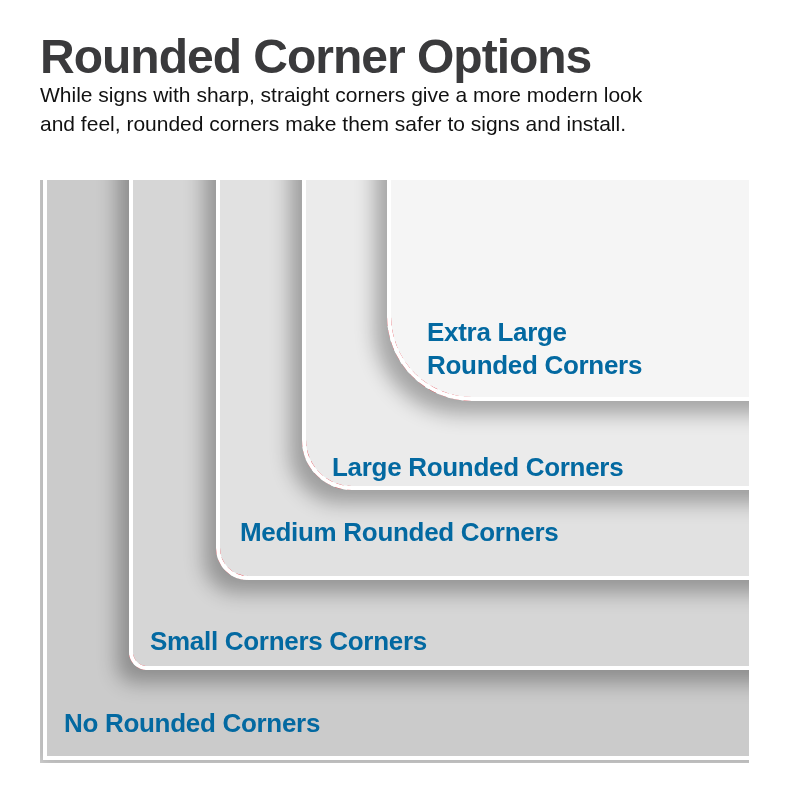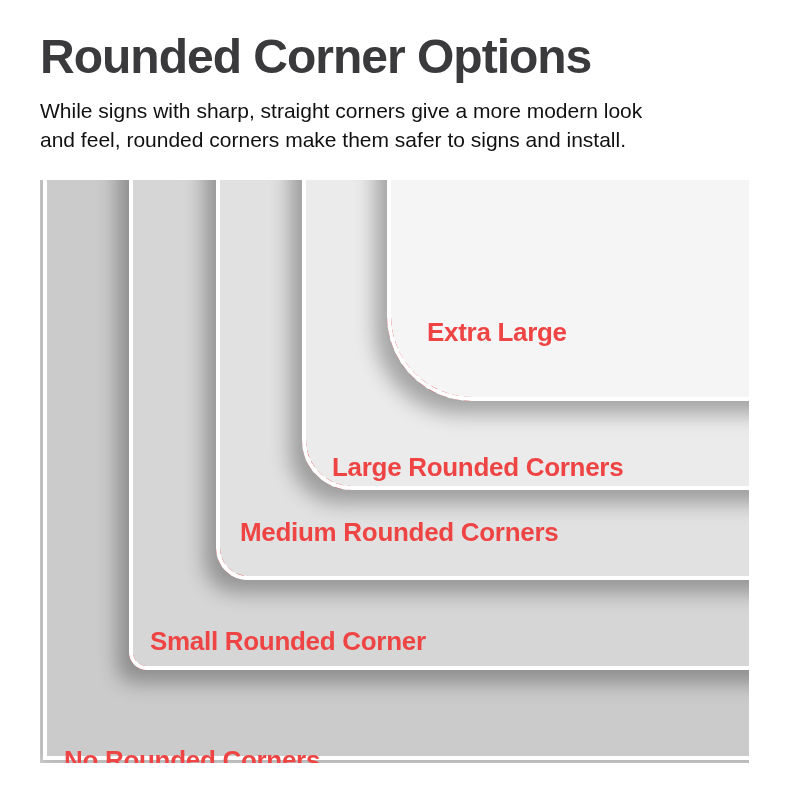--- a/index.html
+++ b/index.html
@@ -8,21 +8,21 @@
     background:#ffffff;
     font-family:"Liberation Sans","DejaVu Sans",sans-serif;
   }
   
   .title{
     position:absolute;left:40px;top:30px;
     font-size:48px;font-weight:bold;letter-spacing:-1px;
     color:#3a3a3c;line-height:54px;white-space:nowrap;
   }
   .subtitle{
-    position:absolute;left:40px;top:96px;
+    position:absolute;left:40px;top:80px;
     font-size:21px;color:#111111;line-height:29px;white-space:nowrap;
   }
   
   .figure{
     position:absolute;left:40px;top:180px;width:709px;height:583px;
     overflow:hidden;
   }
   .panel{
     position:absolute;top:-60px;right:-60px;
     box-sizing:border-box;
@@ -36,23 +36,23 @@
     border:4px solid #ffffff;border-radius:inherit;
   }
   .p0{left:3px;  height:640px;z-index:1;}
   .p1{left:89px; height:550px;z-index:2;}
   .p2{left:176px;height:460px;z-index:3;}
   .p3{left:262px;height:370px;z-index:4;}
   .p4{left:347px;height:281px;z-index:5;}
   .plabel{
     position:absolute;z-index:10;
     font-size:26px;font-weight:bold;letter-spacing:-0.3px;
-    color:#ef4444;line-height:30px;white-space:nowrap;
+    color:#0369a1;line-height:30px;white-space:nowrap;
   }
-  .l0{left:24px; top:565px;}
+  .l0{left:24px; top:528px;}
   .l1{left:110px;top:446px;}
   .l2{left:200px;top:337px;}
   .l3{left:292px;top:272px;}
   .l4{left:387px;top:136px;line-height:33px;}
   .l4 span{display:block;}
 </style>
 </head>
 <body>
 
 <div class="title">Rounded Corner Options</div>
@@ -64,20 +64,21 @@
 
 <div class="figure">
 
   <div class="panel p0" style="background: rgb(203, 203, 203); border-color: rgb(217, 18, 31); border-bottom-left-radius: 0px;"></div>
   <div class="panel p1" style="background: rgb(214, 214, 214); border-color: rgb(217, 18, 31); border-bottom-left-radius: 18px;"></div>
   <div class="panel p2" style="background: rgb(225, 225, 225); border-color: rgb(217, 18, 31); border-bottom-left-radius: 32px;"></div>
   <div class="panel p3" style="background: rgb(235, 235, 235); border-color: rgb(217, 18, 31); border-bottom-left-radius: 50px;"></div>
   <div class="panel p4" style="background: rgb(245, 245, 245); border-color: rgb(217, 18, 31); border-bottom-left-radius: 85px;"></div>
 
   <div class="plabel l0">No Rounded Corners</div>
-  <div class="plabel l1">Small Rounded Corner</div>
+  <div class="plabel l1">Small Corners Corners</div>
   <div class="plabel l2">Medium Rounded Corners</div>
   <div class="plabel l3">Large Rounded Corners</div>
   <div class="plabel l4">
     <span>Extra Large</span>
+    <span>Rounded Corners</span>
   </div>
 
 </div>
 
 </body></html>

